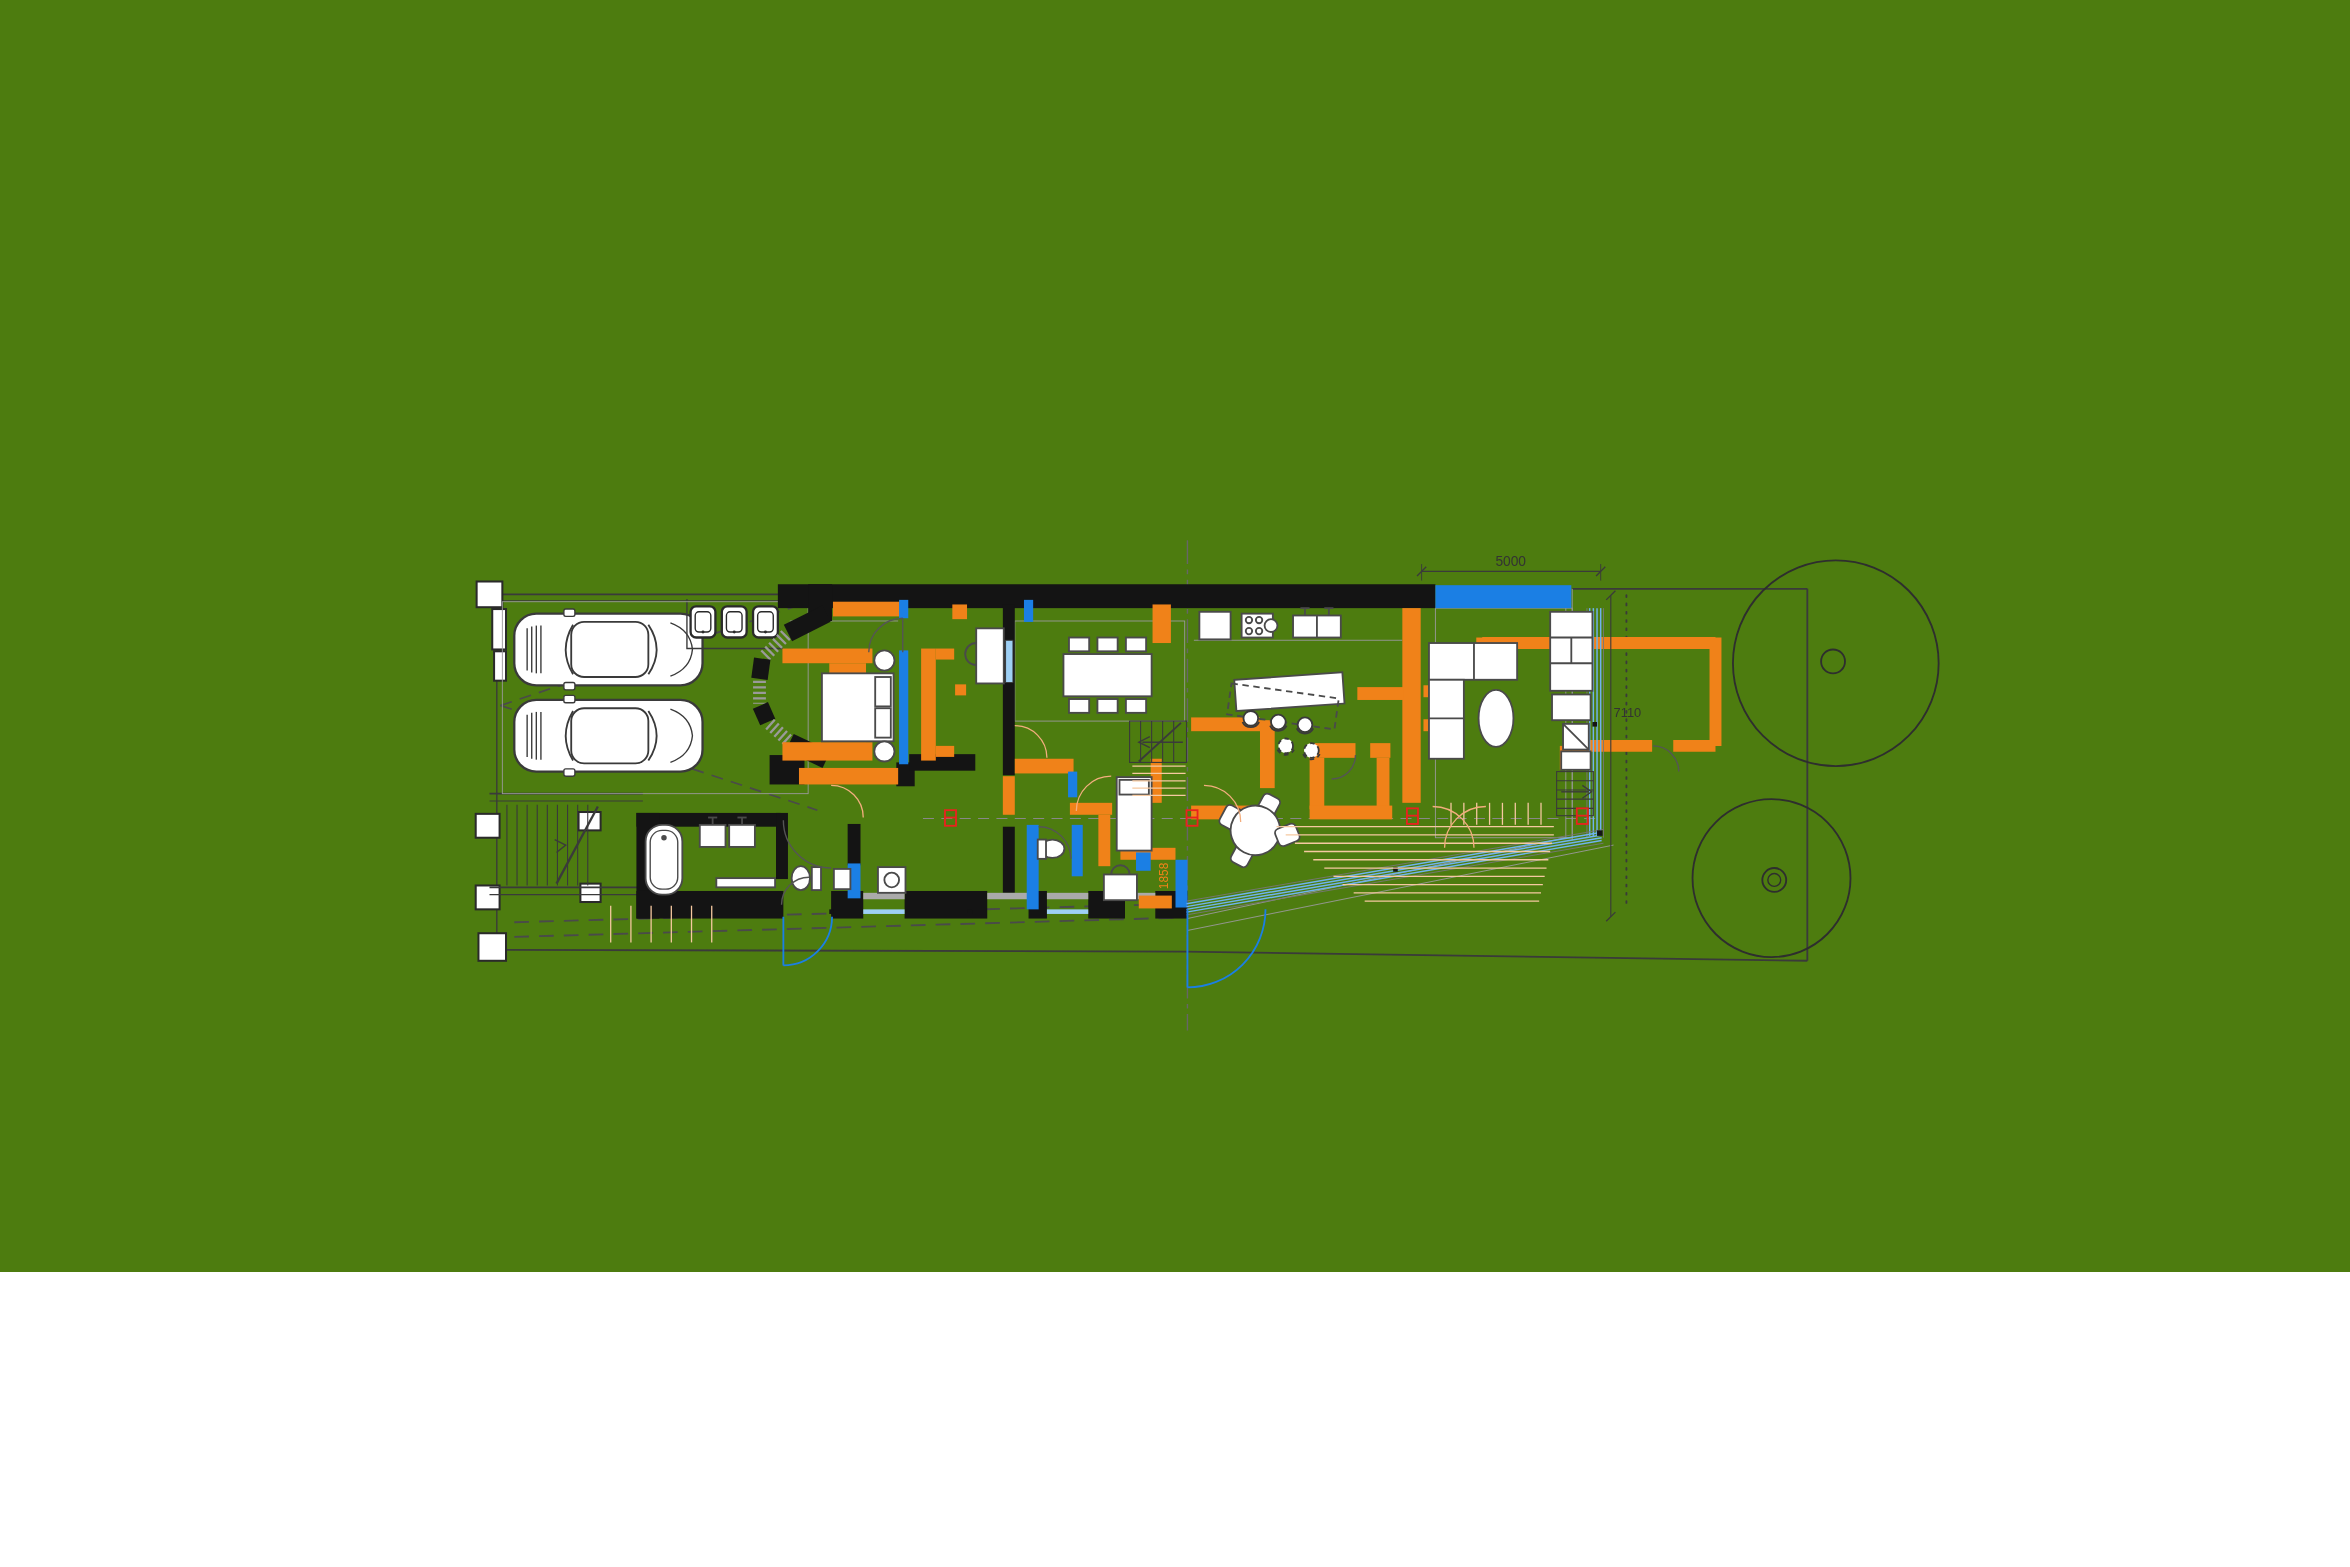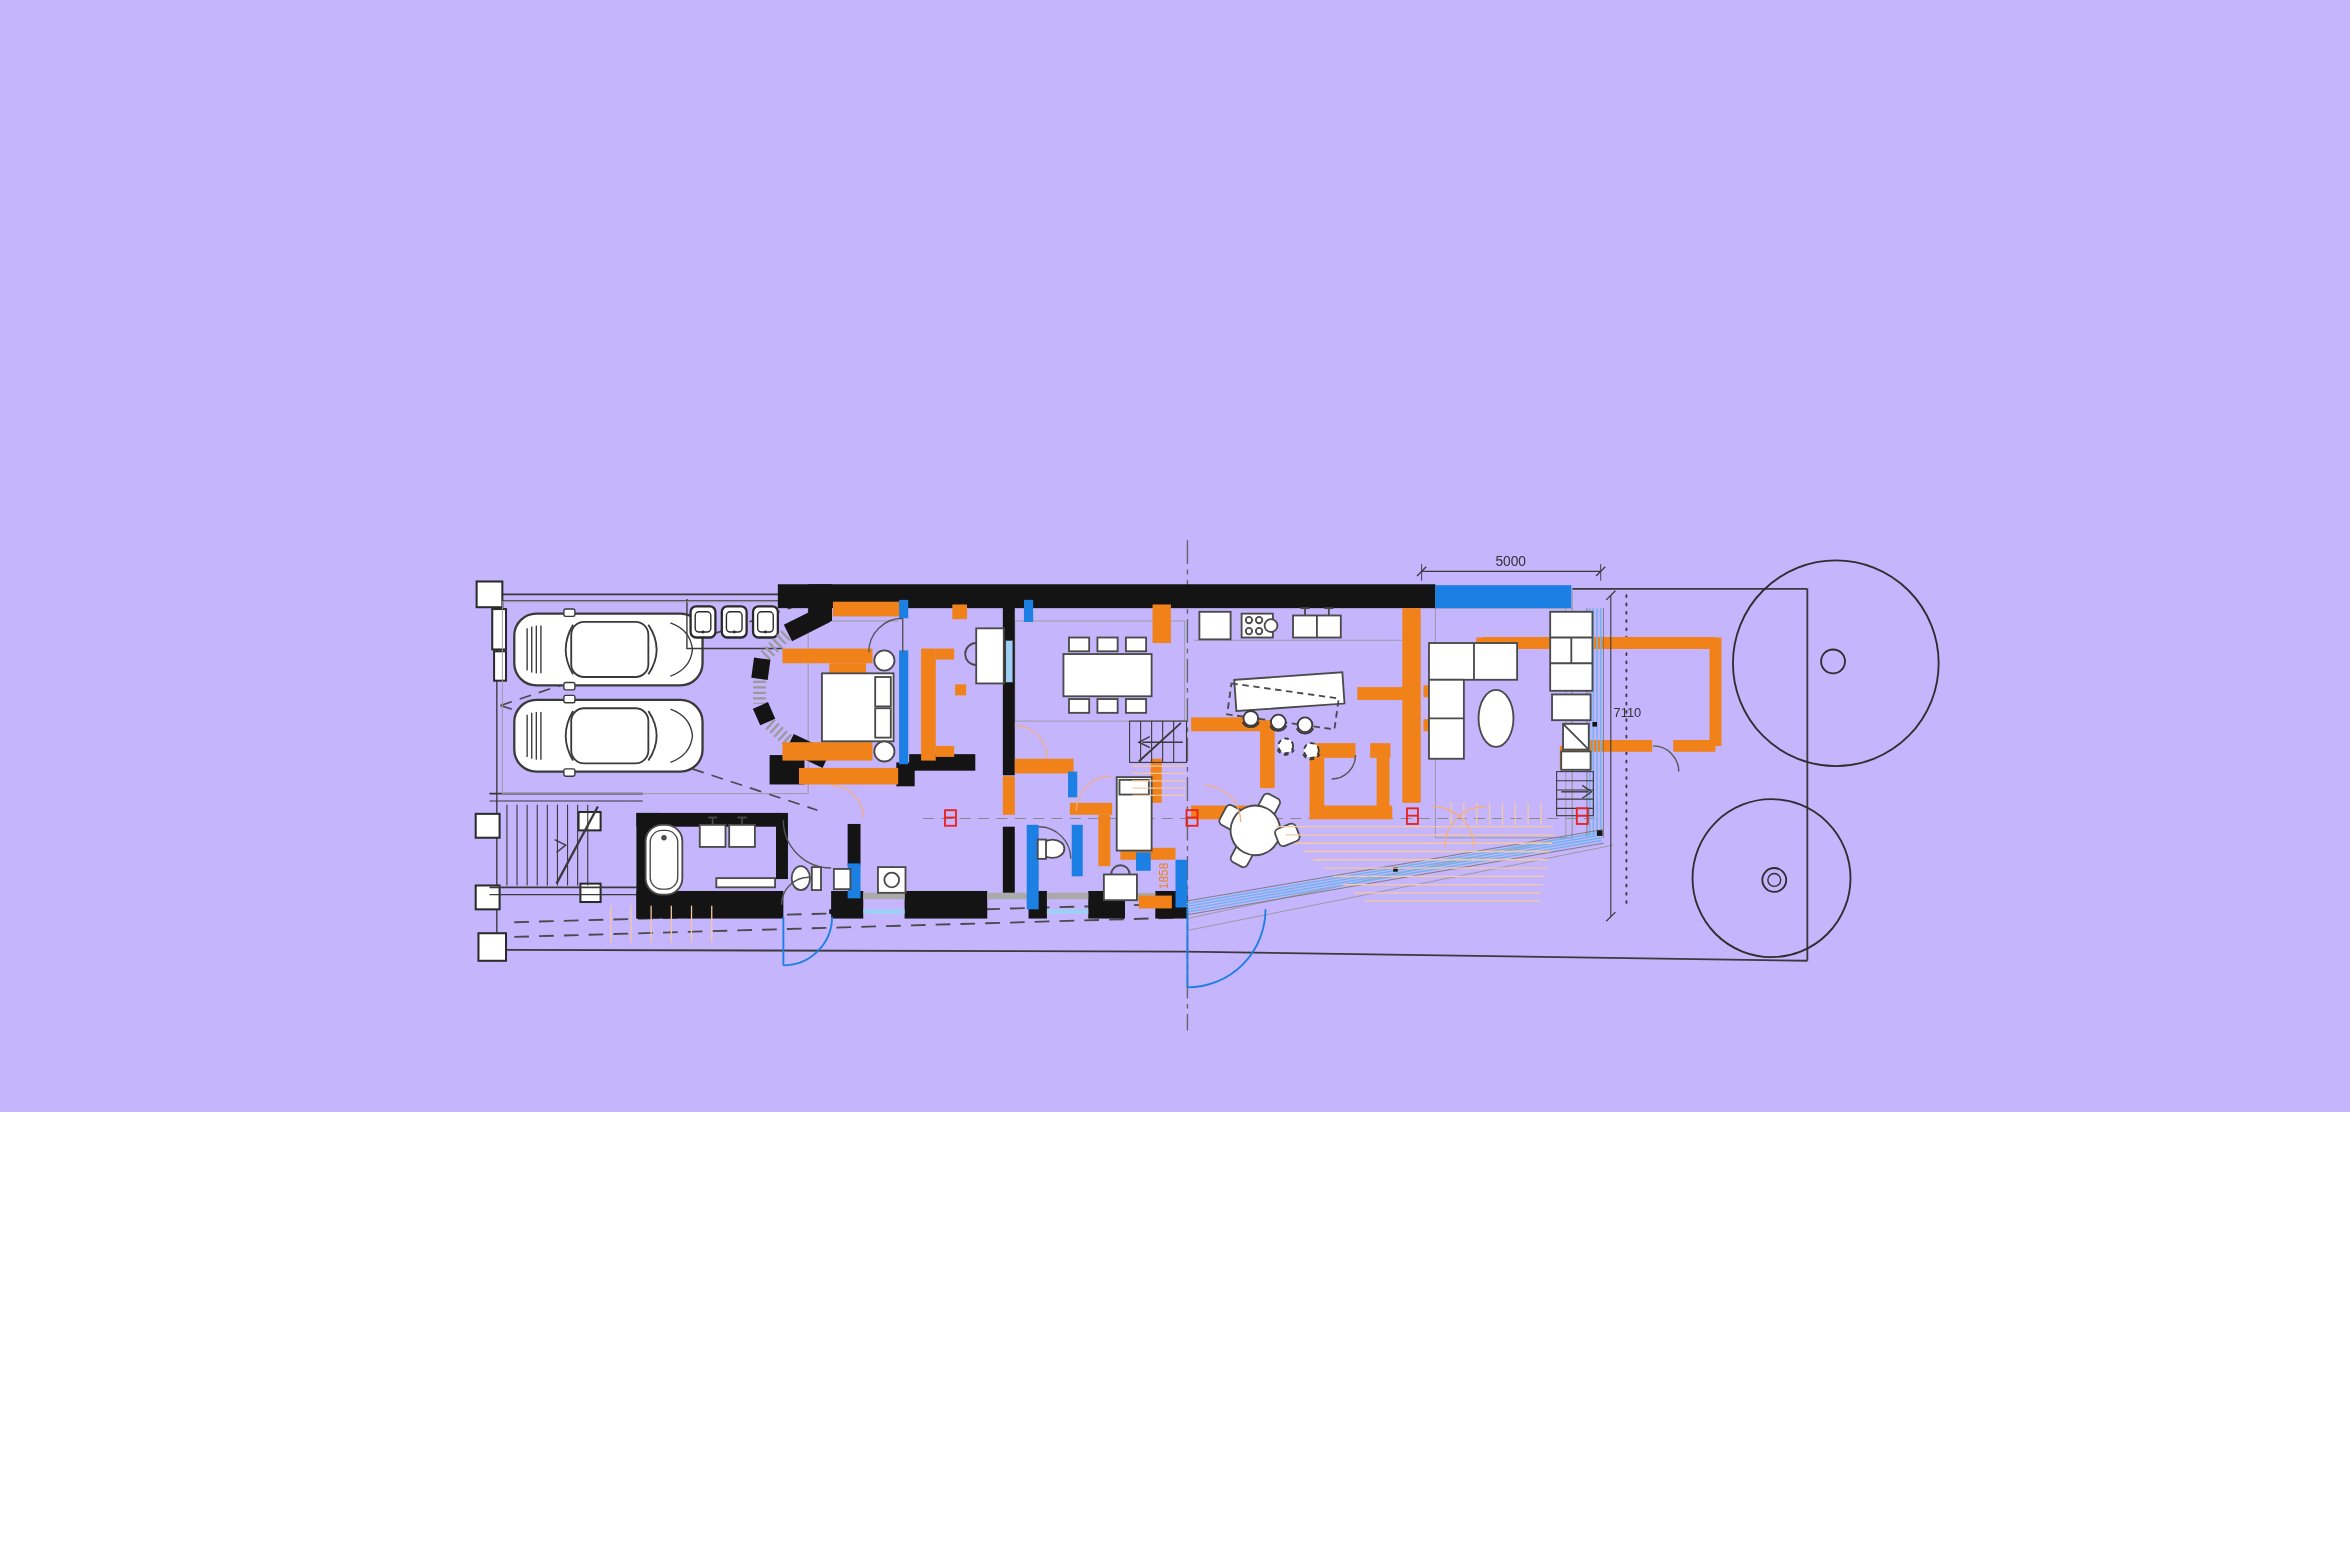--- a/index.html
+++ b/index.html
@@ -1,16 +1,16 @@
 <!DOCTYPE html>
 <html style="font-size:14.7px"><head>
 <meta charset="utf-8">
 <style>
   html,body{margin:0;padding:0;background:#ffffff;}
-  .stage{position:relative;width:2351px;height:1112px;background:#c4b5fd;overflow:hidden;font-family:"Liberation Sans",sans-serif;}
+  .stage{position:relative;width:2351px;height:1272px;background:#4d7c0f;overflow:hidden;font-family:"Liberation Sans",sans-serif;}
   svg{position:absolute;left:0;top:0;}
   text{font-family:"Liberation Sans",sans-serif;}
 </style>
 </head>
 <body>
 
 <div class="stage">
 <svg width="2351" height="1568" viewBox="0 0 2560 1707">
 
 <defs>

